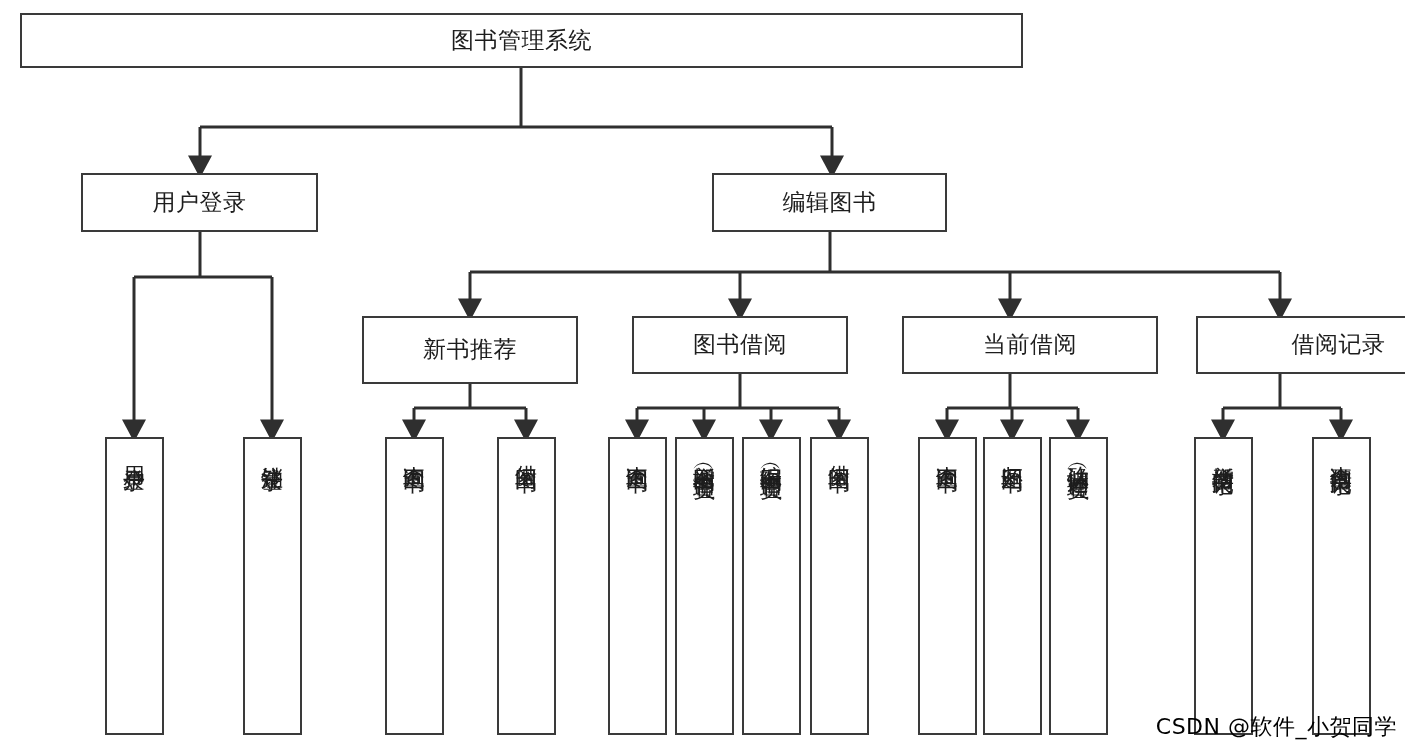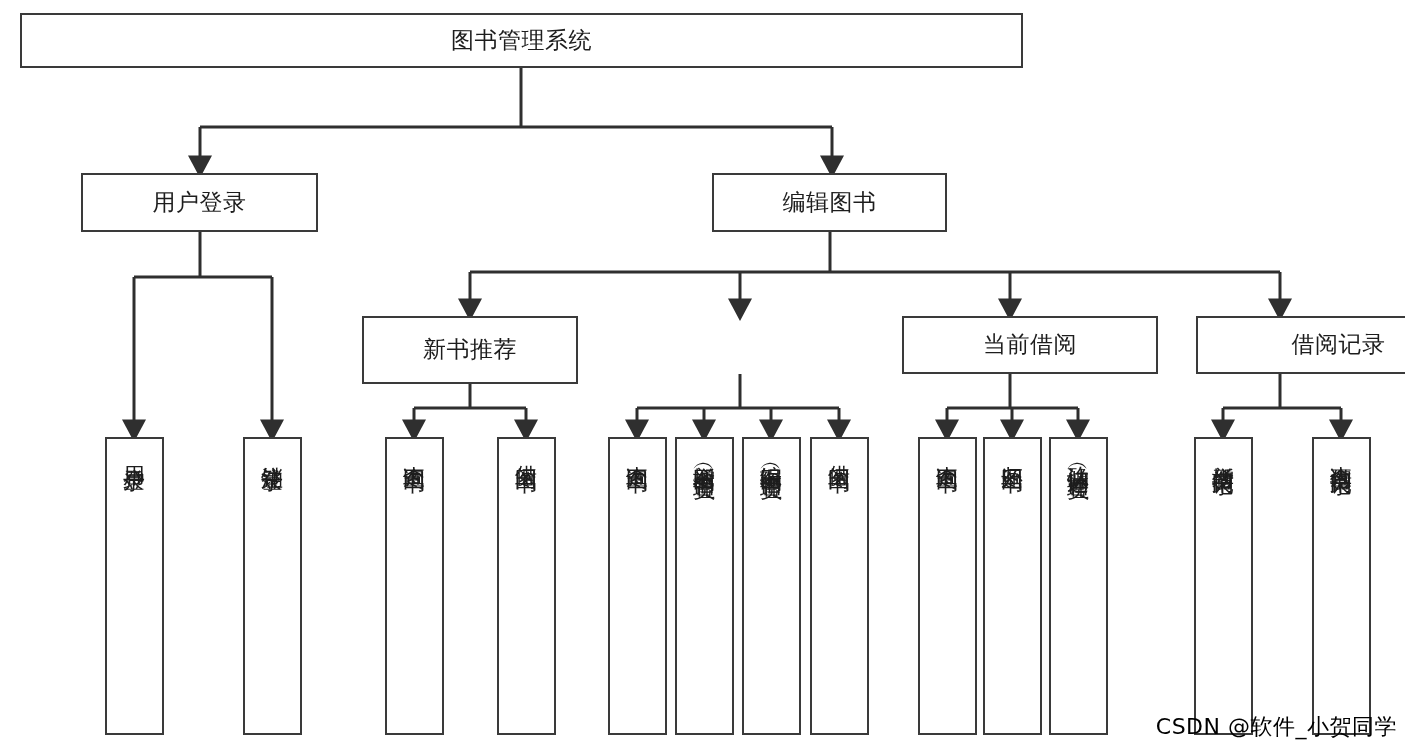--- a/index.html
+++ b/index.html
@@ -130,20 +130,23 @@
   </div>
 
   <div class="node" style="left:712px; top:173px; width:235px; height:59px;">
     <span class="node-label">编辑图书</span>
   </div>
 
   <div class="node" style="left:362px; top:316px; width:216px; height:68px;">
     <span class="node-label">新书推荐</span>
   </div>
 
+  <div class="node" style="left:632px; top:316px; width:216px; height:58px;">
+    <span class="node-label">图书借阅</span>
+  </div>
 
   <div class="node" style="left:902px; top:316px; width:256px; height:58px;">
     <span class="node-label">当前借阅</span>
   </div>
 
   <div class="node" style="left:1196px; top:316px; width:253px; height:58px;padding-left:32px;">
     <span class="node-label">借阅记录</span>
   </div>
 
   <div class="node leaf" style="left:105px; top:437px; width:59px; height:298px;">

